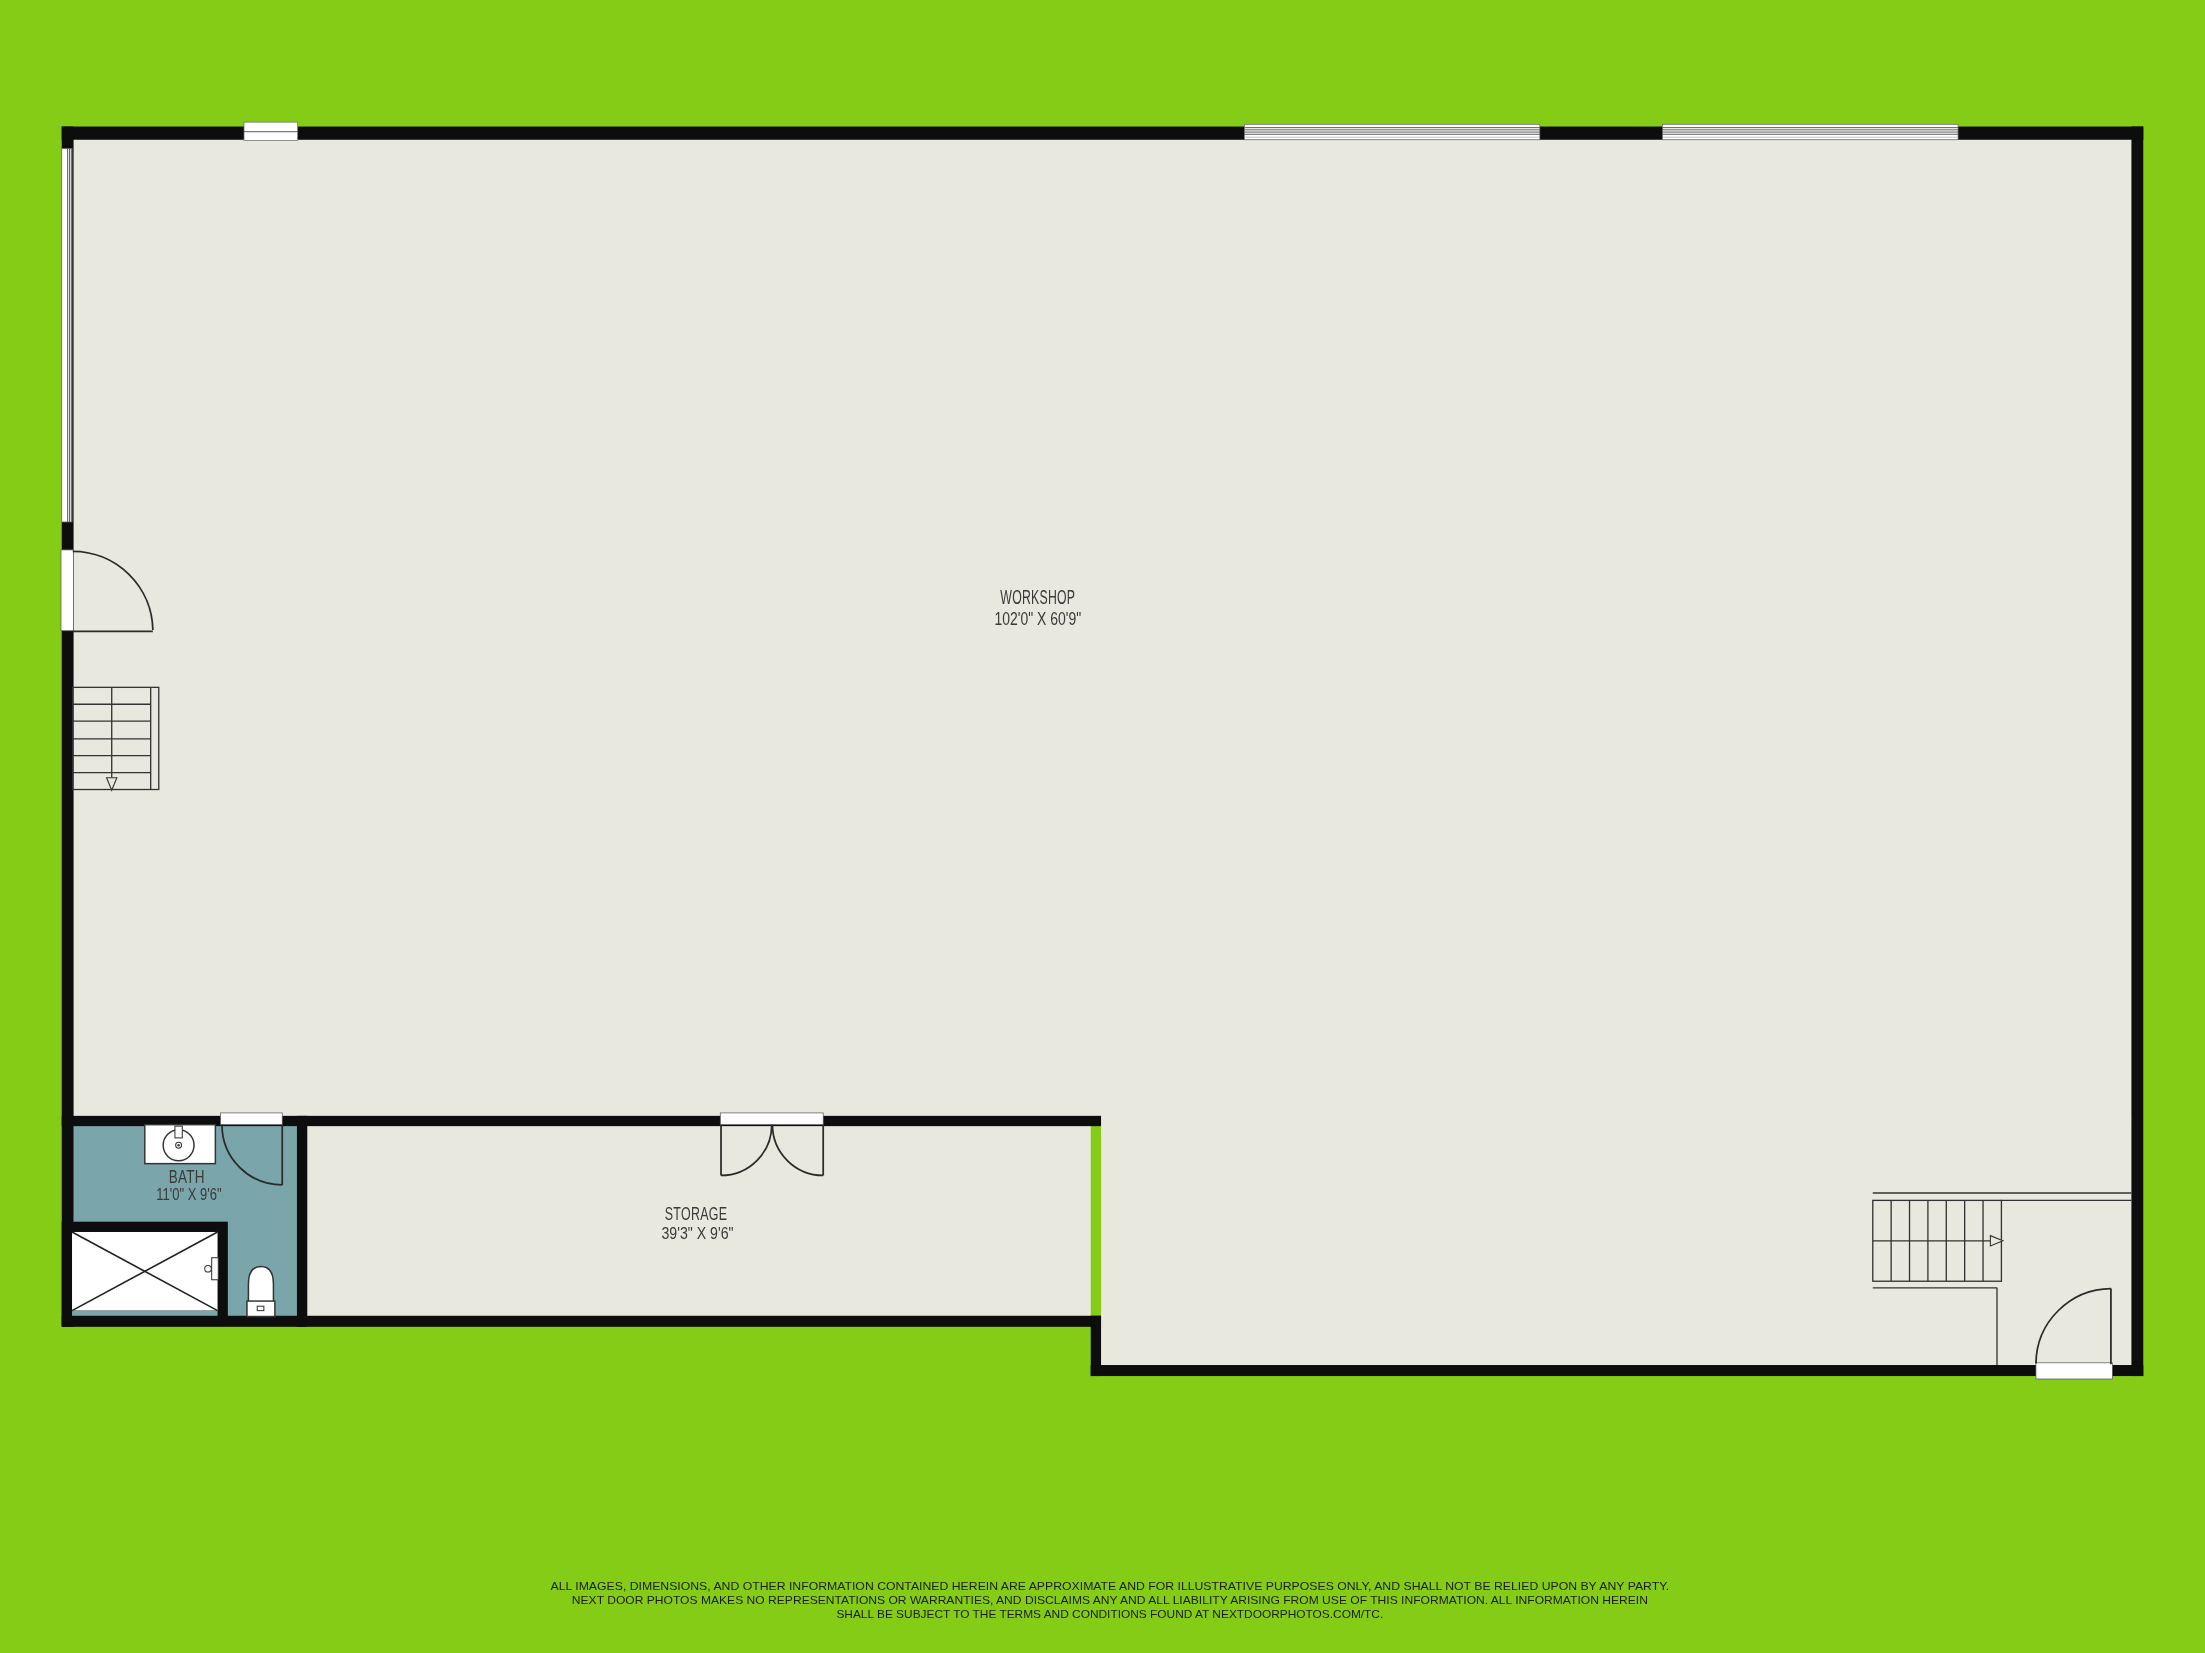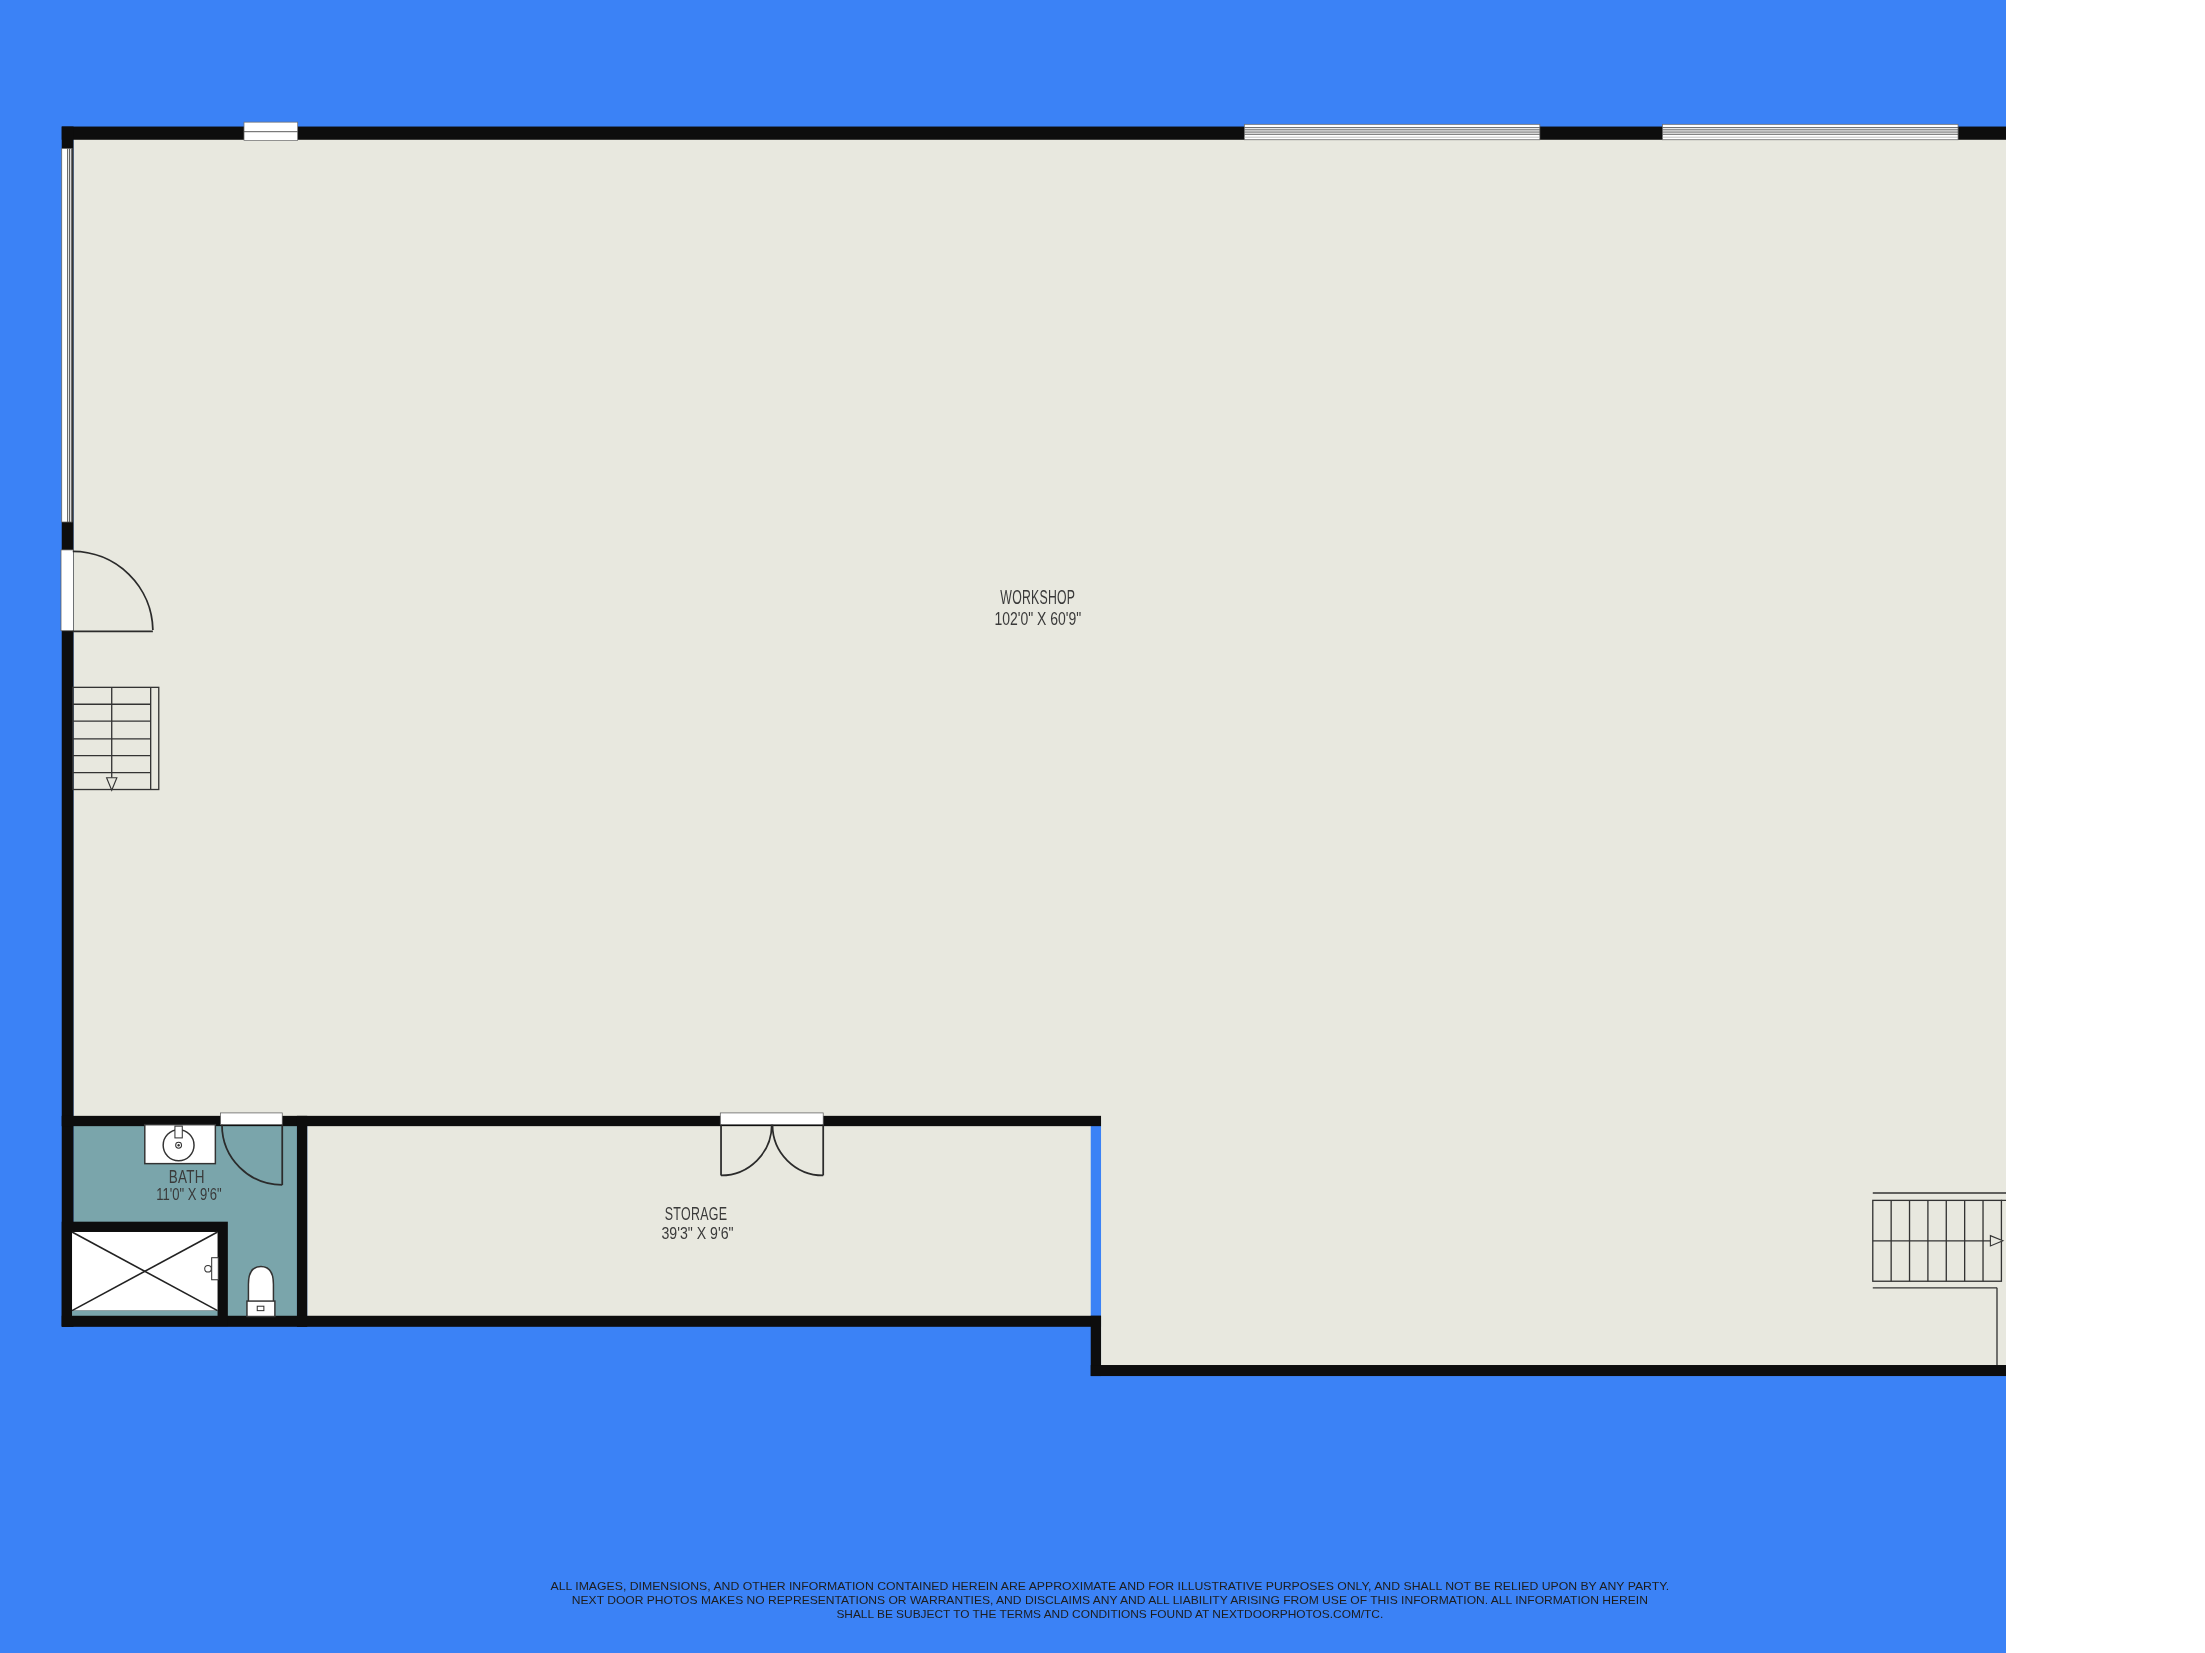--- a/index.html
+++ b/index.html
@@ -1,17 +1,17 @@
 <!DOCTYPE html>
 <html style="font-size:11.8px"><head>
 <meta charset="utf-8">
 <title>Floor Plan</title>
 <style>
   html,body{margin:0;padding:0;background:#ffffff;}
-  .page{position:relative;width:2006px;height:1654px;background:#3b82f6;overflow:hidden;}
+  .page{position:relative;width:2205px;height:1654px;background:#84cc16;overflow:hidden;}
   svg{position:absolute;left:0;top:0;}
   svg text{font-family:"Liberation Sans","DejaVu Sans",sans-serif;}
   .room-name{letter-spacing:0.5px;}
   .door{fill:none;stroke:#2b2b2b;stroke-width:2.4;}
   .doorjamb{fill:#ffffff;stroke:#5a5a5a;stroke-width:1;}
   .stair{stroke:#333333;stroke-width:1.8;fill:none;}
   .fx{fill:#ffffff;stroke:#333333;stroke-width:2;}
   .fxthin{fill:#ffffff;stroke:#333333;stroke-width:1.4;}
   .win{fill:#ffffff;stroke:#6f6f6f;stroke-width:1;}
   .winline{stroke:#454545;stroke-width:1.2;fill:none;}

